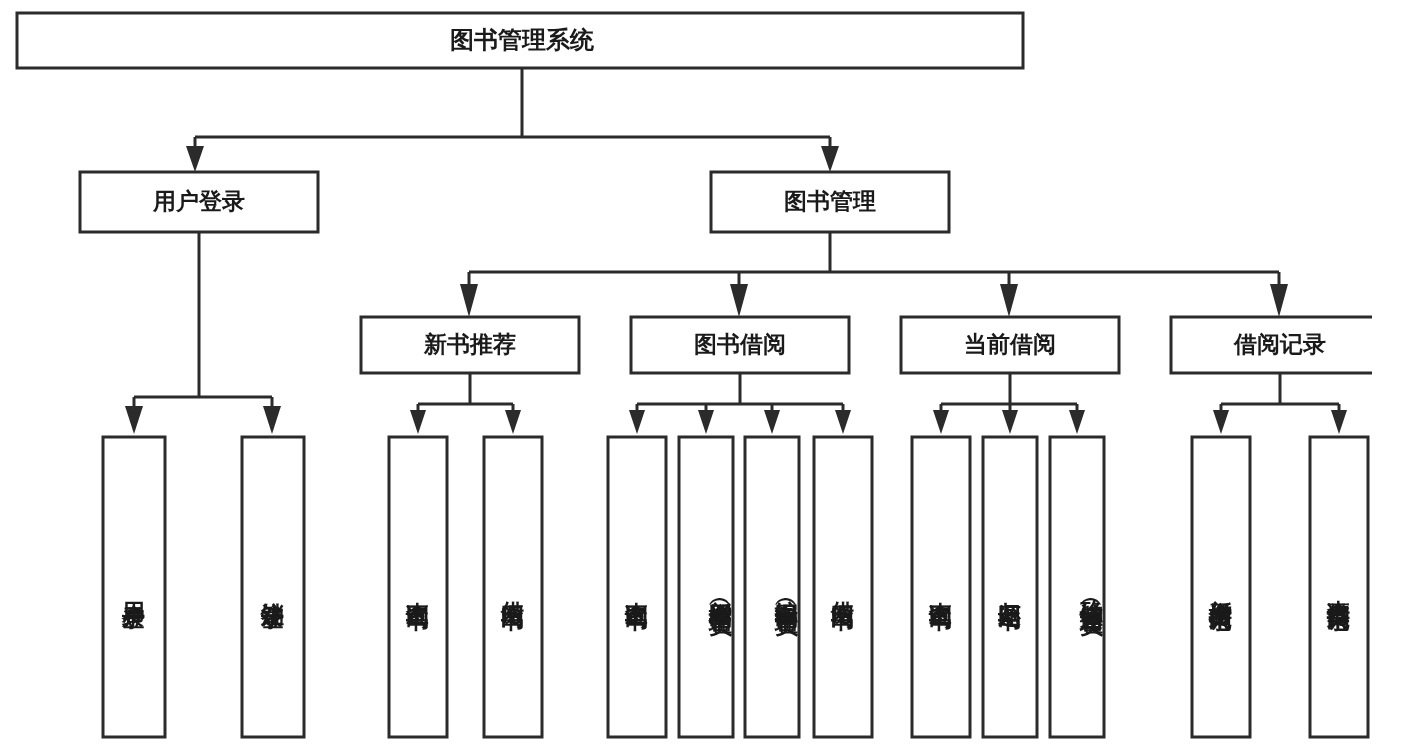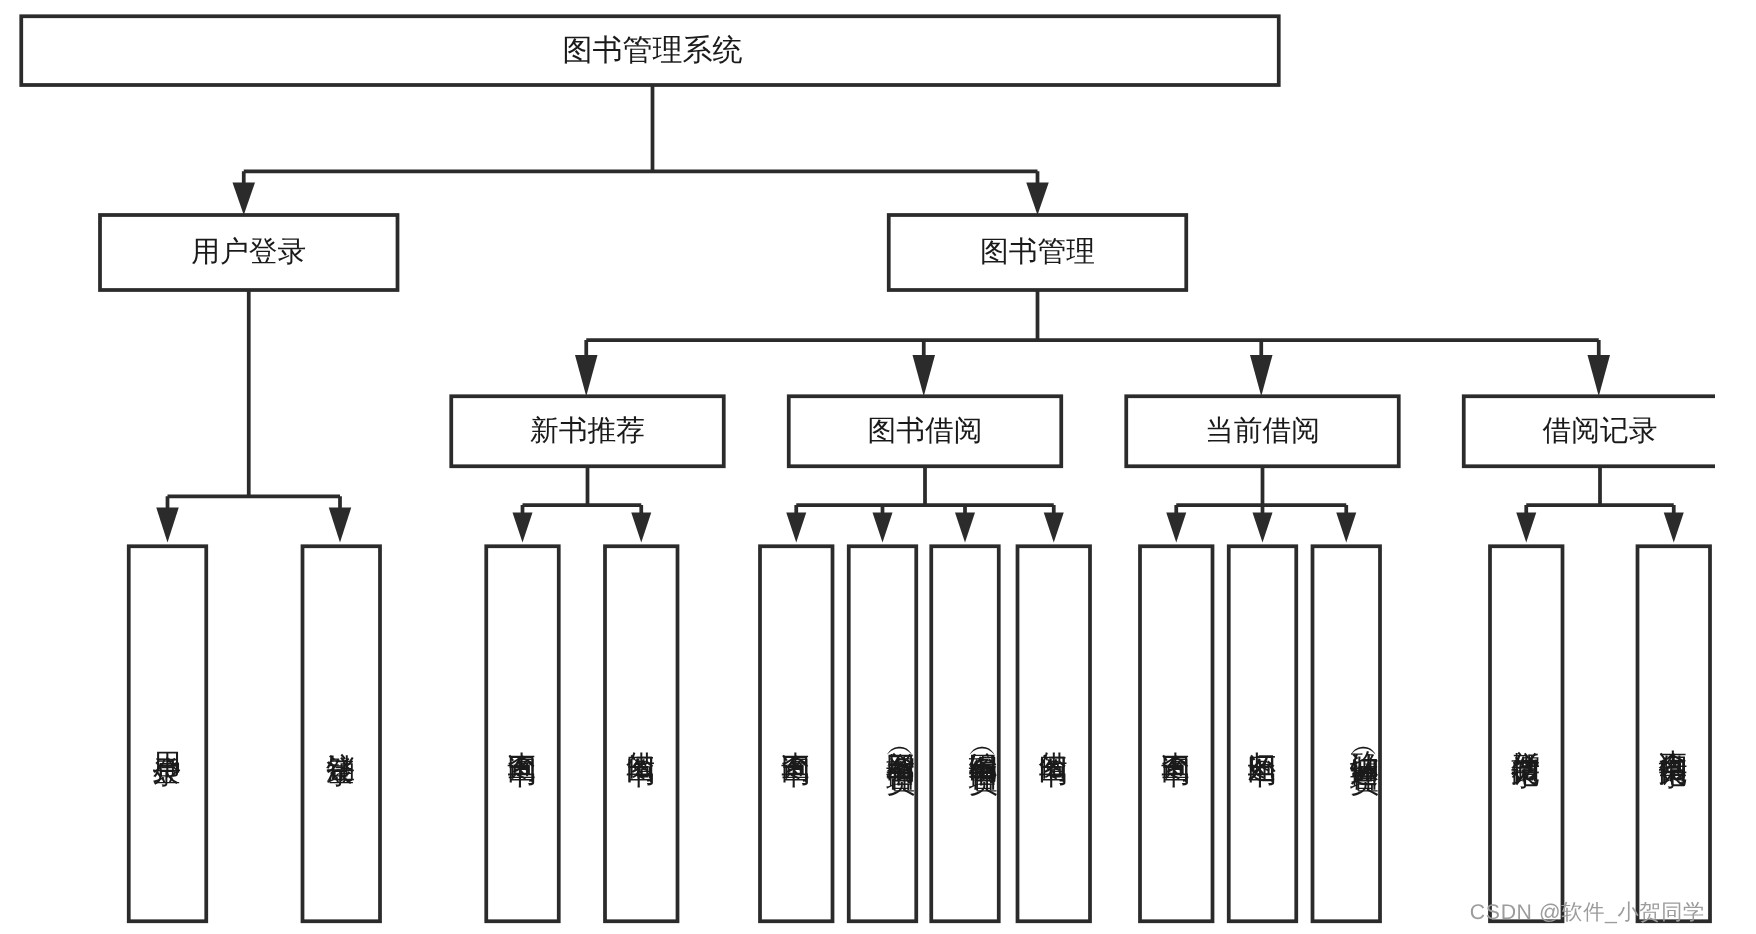--- a/index.html
+++ b/index.html
@@ -9,20 +9,21 @@
   }
   body {
     font-family: "Liberation Sans", "DejaVu Sans", sans-serif;
   }
   #diagram-root {
     position: relative;
     width: 1372px;
     height: 747px;
     background: #ffffff;
     overflow: hidden;
+    font-weight: bold;
   }
   svg#tree-svg {
     position: absolute;
     left: 0;
     top: 0;
     width: 1405px;
     height: 747px;
     display: block;
   }
   .node-box {
@@ -216,14 +217,13 @@
   <div class="vert-label" style="left:608px; top:437px; width:58px; height:300px;">查询图书</div>
   <div class="vert-label" style="left:679px; top:437px; width:54px; height:300px; align-items:flex-start; padding-top:8px; box-sizing:border-box;">新增图书（管理员）</div>
   <div class="vert-label" style="left:745px; top:437px; width:54px; height:300px; align-items:flex-start; padding-top:8px; box-sizing:border-box;">编辑图书（管理员）</div>
   <div class="vert-label" style="left:814px; top:437px; width:58px; height:300px;">借阅图书</div>
   <div class="vert-label" style="left:912px; top:437px; width:58px; height:300px;">查询图书</div>
   <div class="vert-label" style="left:983px; top:437px; width:54px; height:300px;">归还图书</div>
   <div class="vert-label" style="left:1050px; top:437px; width:54px; height:300px; align-items:flex-start; padding-top:8px; box-sizing:border-box;">确认归还（管理员）</div>
   <div class="vert-label" style="left:1192px; top:437px; width:58px; height:300px;">新增借阅记录</div>
   <div class="vert-label" style="left:1310px; top:437px; width:58px; height:300px;">查询借阅记录</div>
 
-  <div id="watermark">CSDN @软件_小贺同学</div>
 </div>
 
 </body></html>

